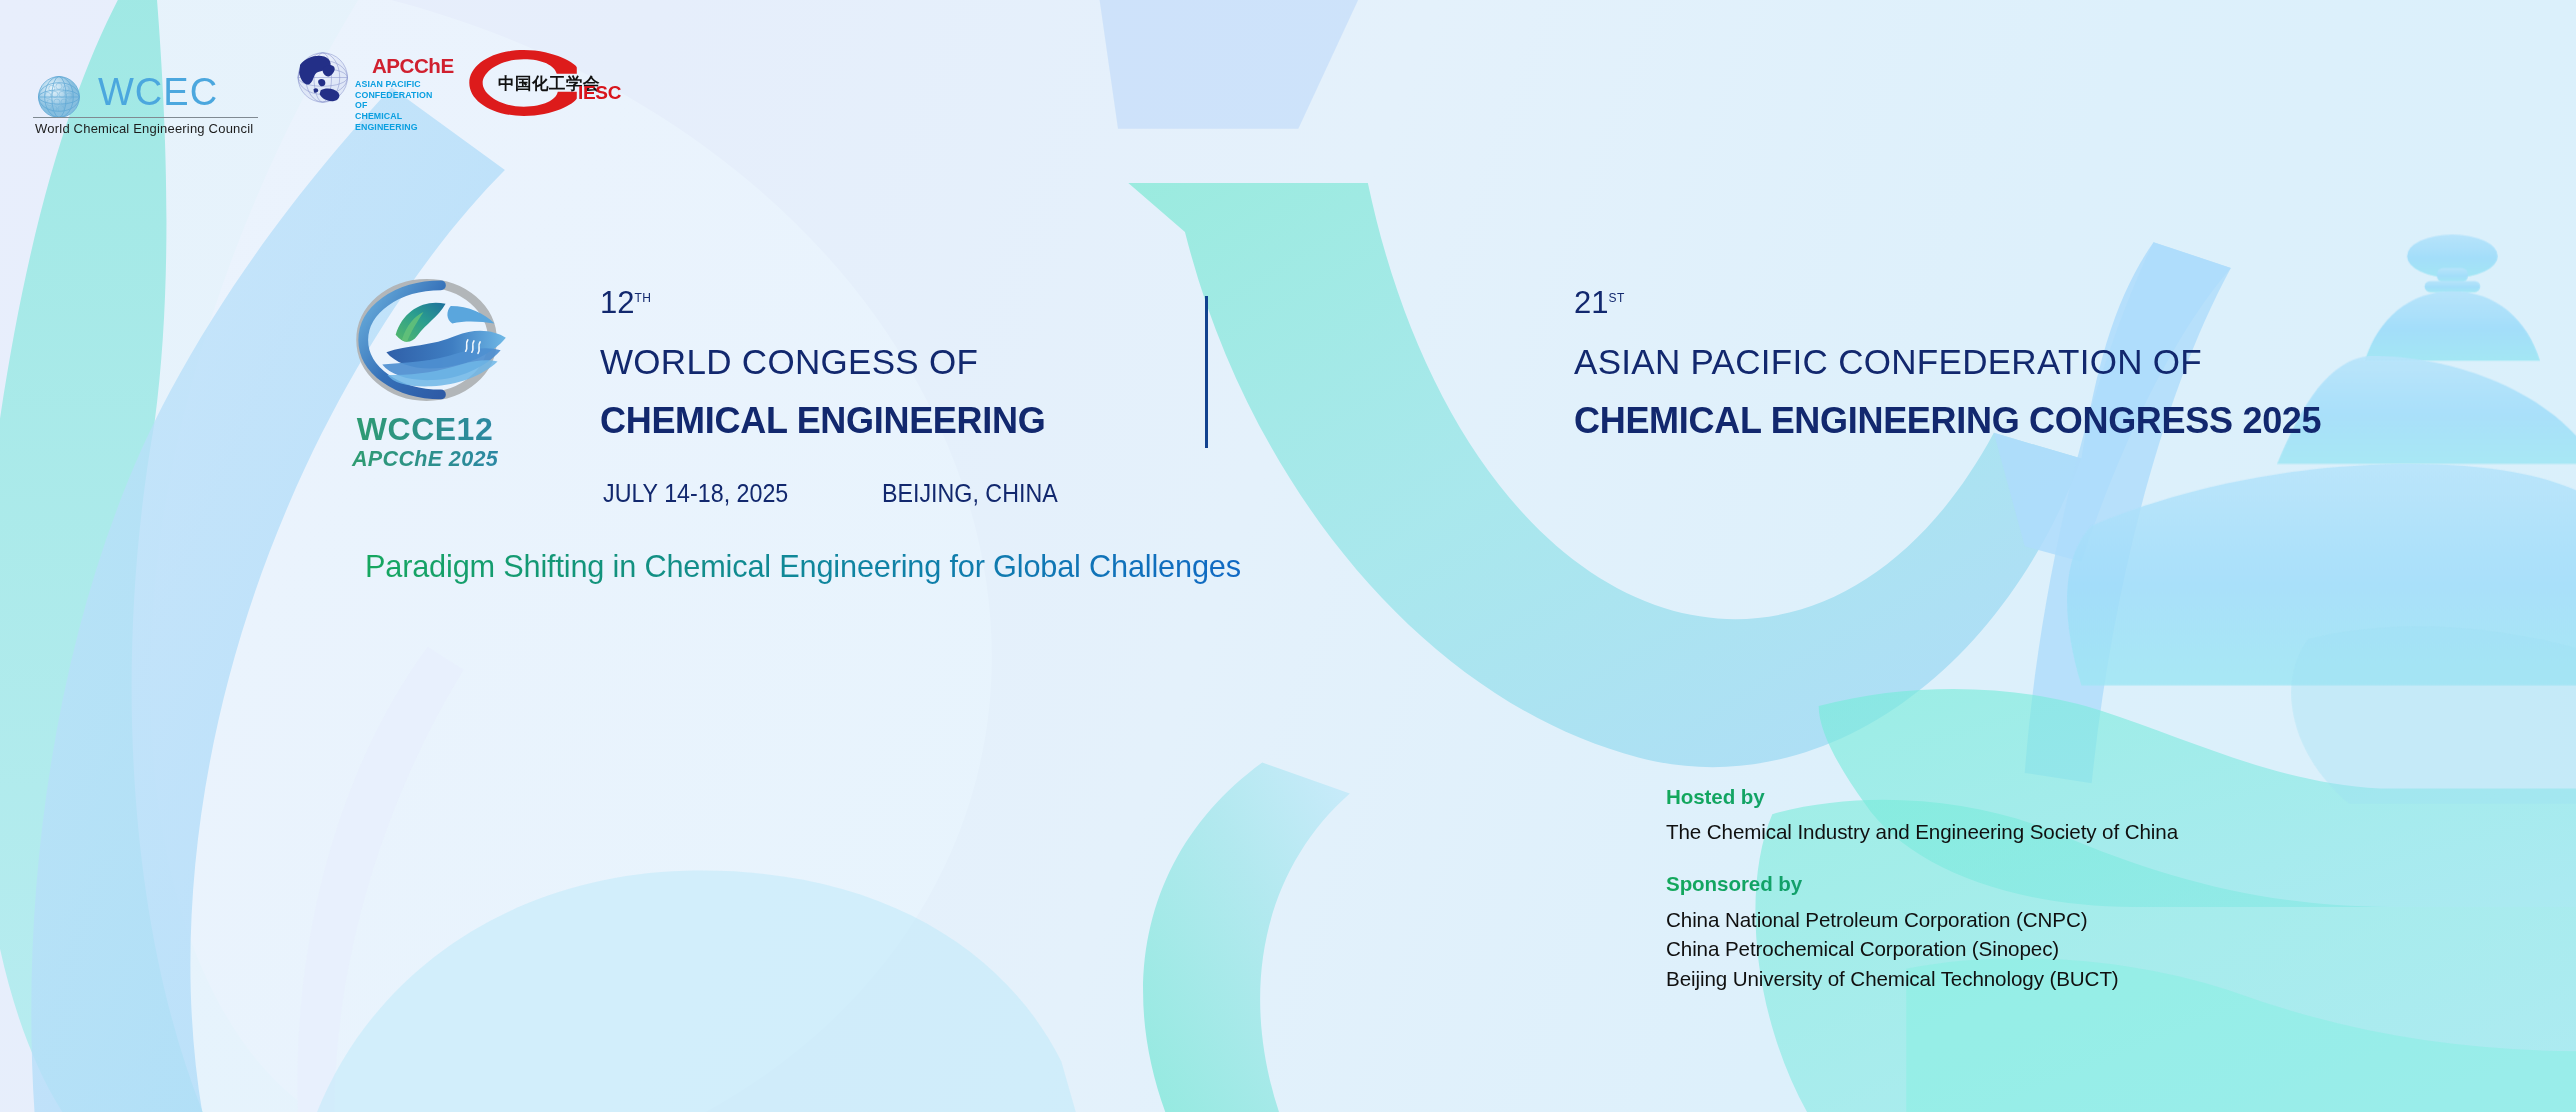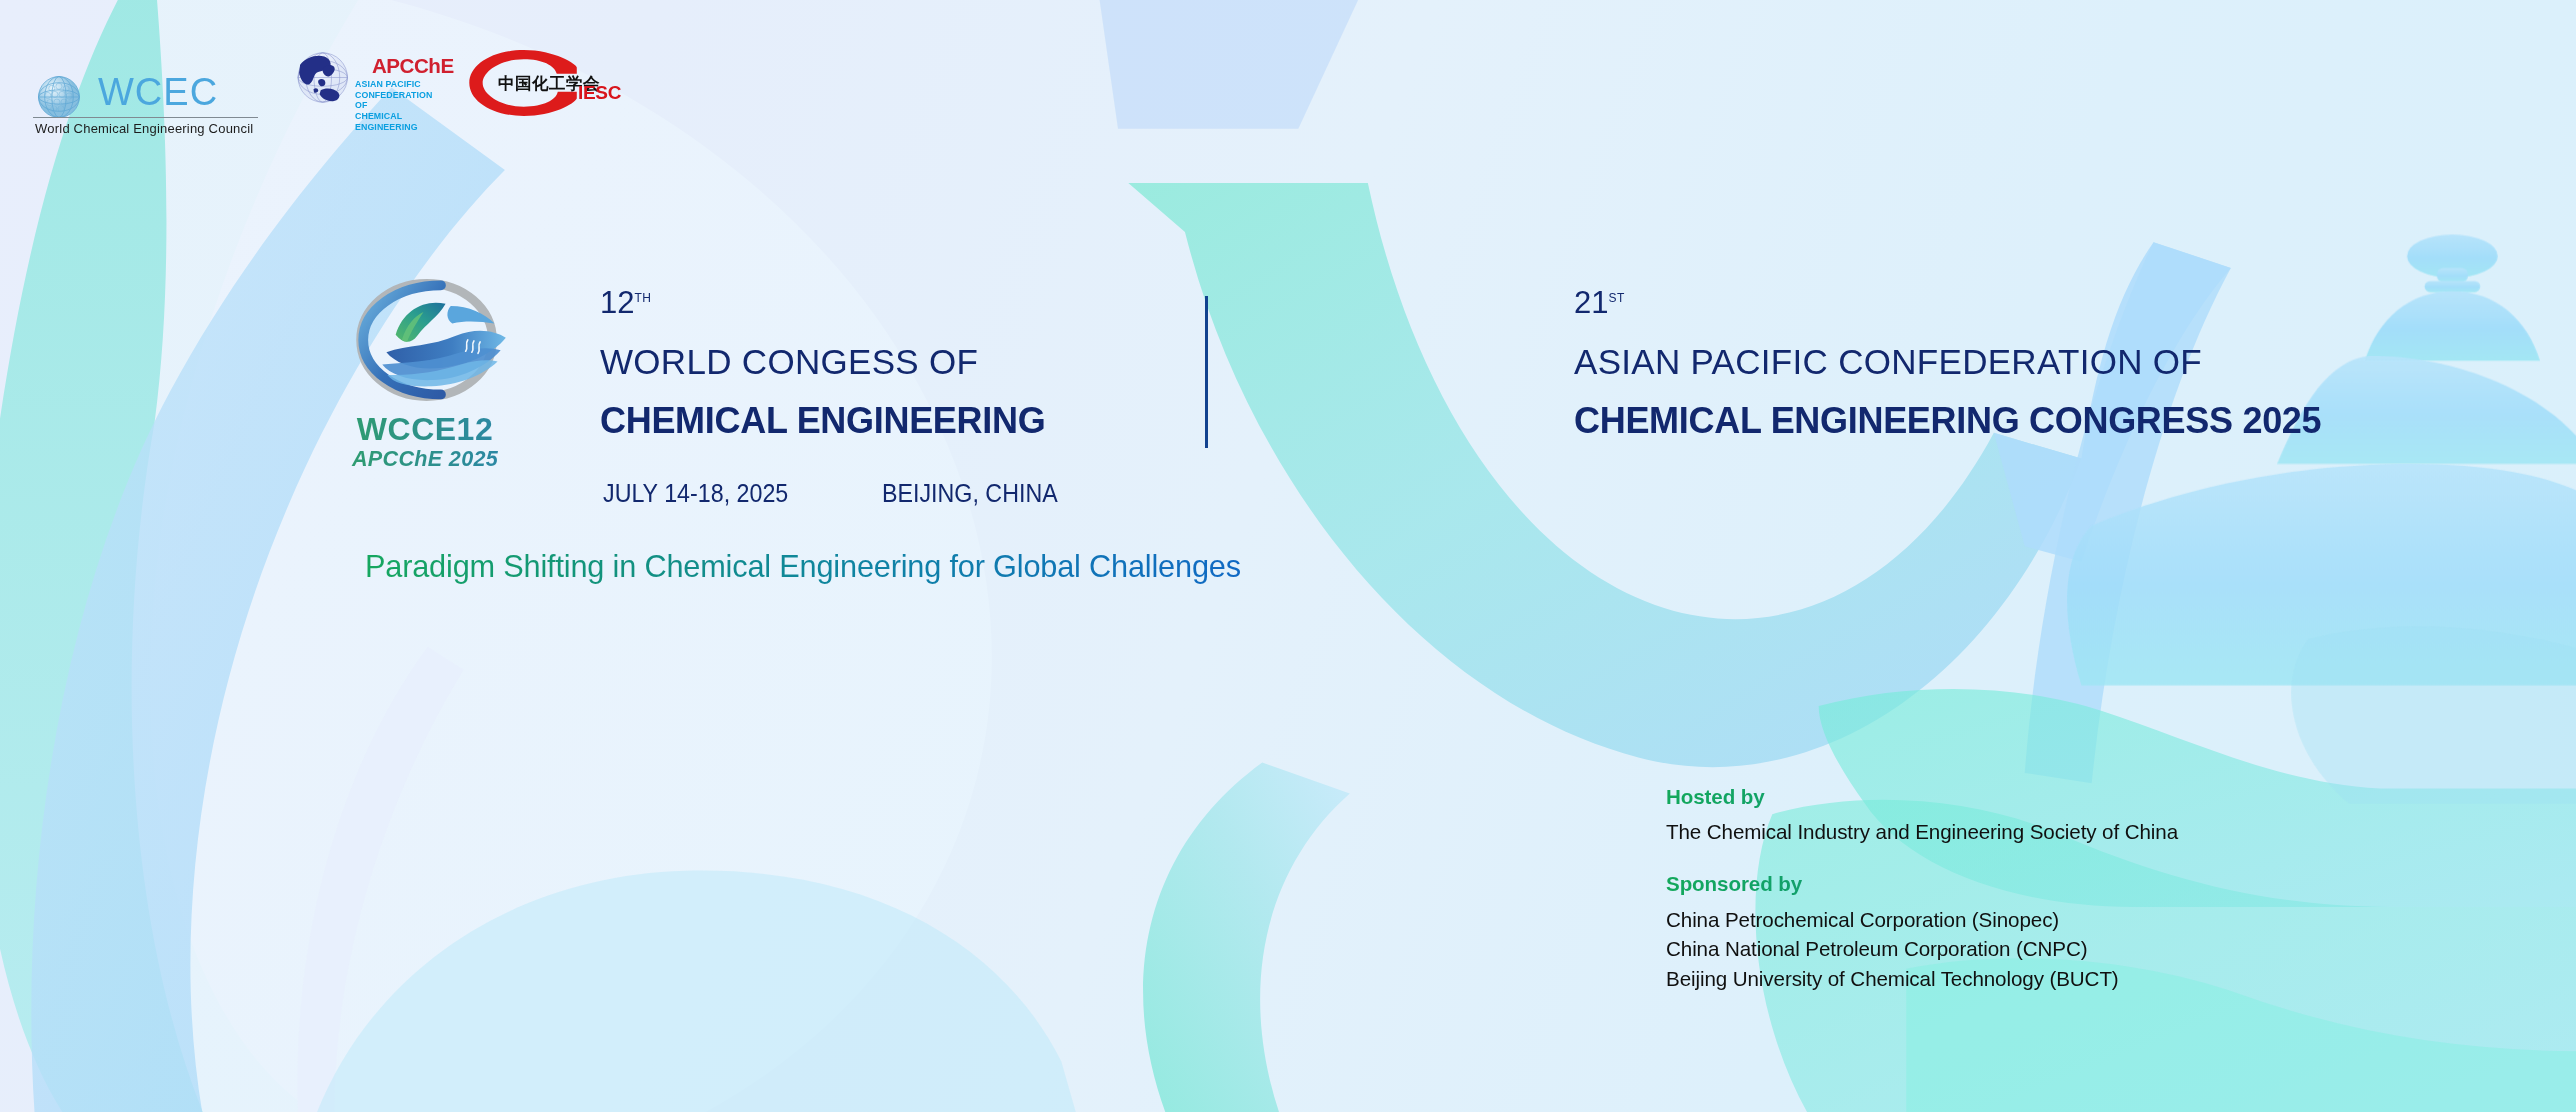--- a/index.html
+++ b/index.html
@@ -324,19 +324,19 @@
 
   <div id="tagline">Paradigm Shifting in Chemical Engineering for Global Challenges</div>
 
   <div id="sponsors">
     <div class="sp-head">Hosted by</div>
     <div class="sp-gap-a"></div>
     <div class="sp-line">The Chemical Industry and Engineering Society of China</div>
     <div class="sp-gap-b"></div>
     <div class="sp-head">Sponsored by</div>
     <div class="sp-gap-c"></div>
+    <div class="sp-line">China National Petroleum Corporation (CNPC)</div>
     <div class="sp-line">China Petrochemical Corporation (Sinopec)</div>
-    <div class="sp-line">China National Petroleum Corporation (CNPC)</div>
     <div class="sp-line">Beijing University of Chemical Technology (BUCT)</div>
   </div>
 
 </div>
 
 
 </body></html>

